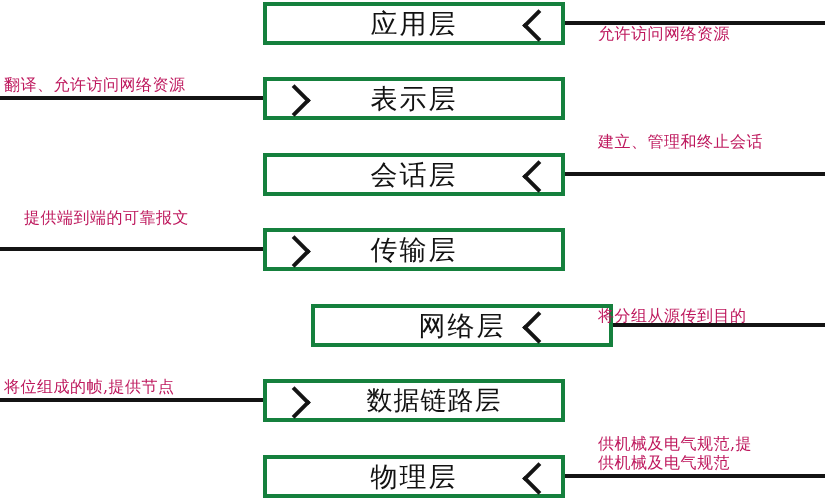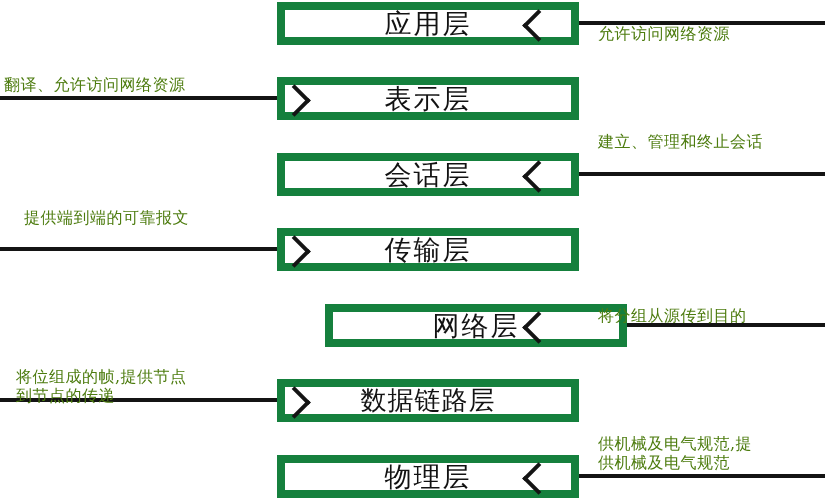--- a/index.html
+++ b/index.html
@@ -17,25 +17,25 @@
     position: relative;
     width: 825px;
     height: 503px;
     background: #ffffff;
     overflow: hidden;
   }
 
   
   .layer-box {
     position: absolute;
-    left: 277px;
+    left: 263px;
     width: 302px;
     height: 43px;
     box-sizing: border-box;
-    border: 8px solid #15803d;
+    border: 4px solid #15803d;
     background: #ffffff;
     z-index: 3;
   }
   .layer-label {
     position: absolute;
     top: 50%;
     left: 0;
     width: 100%;
     transform: translateY(-52%);
     text-align: center;
@@ -43,20 +43,21 @@
     font-size: 27px;
     line-height: 1;
     letter-spacing: 2px;
     color: #121212;
     white-space: nowrap;
     pointer-events: none;
   }
   .layer-label.wide {
     font-size: 26px;
     letter-spacing: 1px;
+    padding-left: 20px;
   }
 
   
   .conn-line {
     position: absolute;
     height: 4px;
     background: #141414;
     z-index: 2;
   }
   .conn-line.right { right: 0; }
@@ -77,21 +78,21 @@
   .arrow-head.to-right {
     transform: rotate(45deg);
   }
 
   
   .annotation {
     position: absolute;
     font-family: "DejaVu Serif", "Liberation Serif", serif;
     font-size: 16px;
     line-height: 19px;
-    color: #4d7c0f;
+    color: #be185d;
     letter-spacing: 0.5px;
     white-space: nowrap;
     z-index: 4;
   }
   .annotation.a-right { left: 598px; text-align: left; }
   .annotation.a-left  { left: 4px;  text-align: left; }
   .annotation .ln { display: block; }
 </style>
 </head>
 <body>
@@ -141,23 +142,22 @@
   <div class="arrow-head to-left" style="top:316px; left:527px;"></div>
   <div class="annotation a-right" style="top:283px;margin-top:23px;">
     <span class="ln">将分组从源传到目的</span>
   </div>
 
   <div class="conn-line left" style="top:398px; width:280px;"></div>
   <div class="layer-box" style="top:379px;">
     <span class="layer-label wide">数据链路层</span>
   </div>
   <div class="arrow-head to-right" style="top:391px; left:283px;"></div>
-  <div class="annotation a-left" style="top:367px;margin-left:12px;">
+  <div class="annotation a-left" style="top:377px;">
     <span class="ln">将位组成的帧,提供节点</span>
-    <span class="ln">到节点的传递</span>
   </div>
 
   <div class="conn-line right" style="top:474px; width:268px;"></div>
   <div class="layer-box" style="top:455px;">
     <span class="layer-label">物理层</span>
   </div>
   <div class="arrow-head to-left" style="top:467px; left:527px;"></div>
   <div class="annotation a-right" style="top:434px;">
     <span class="ln">供机械及电气规范,提</span>
     <span class="ln">供机械及电气规范</span>

